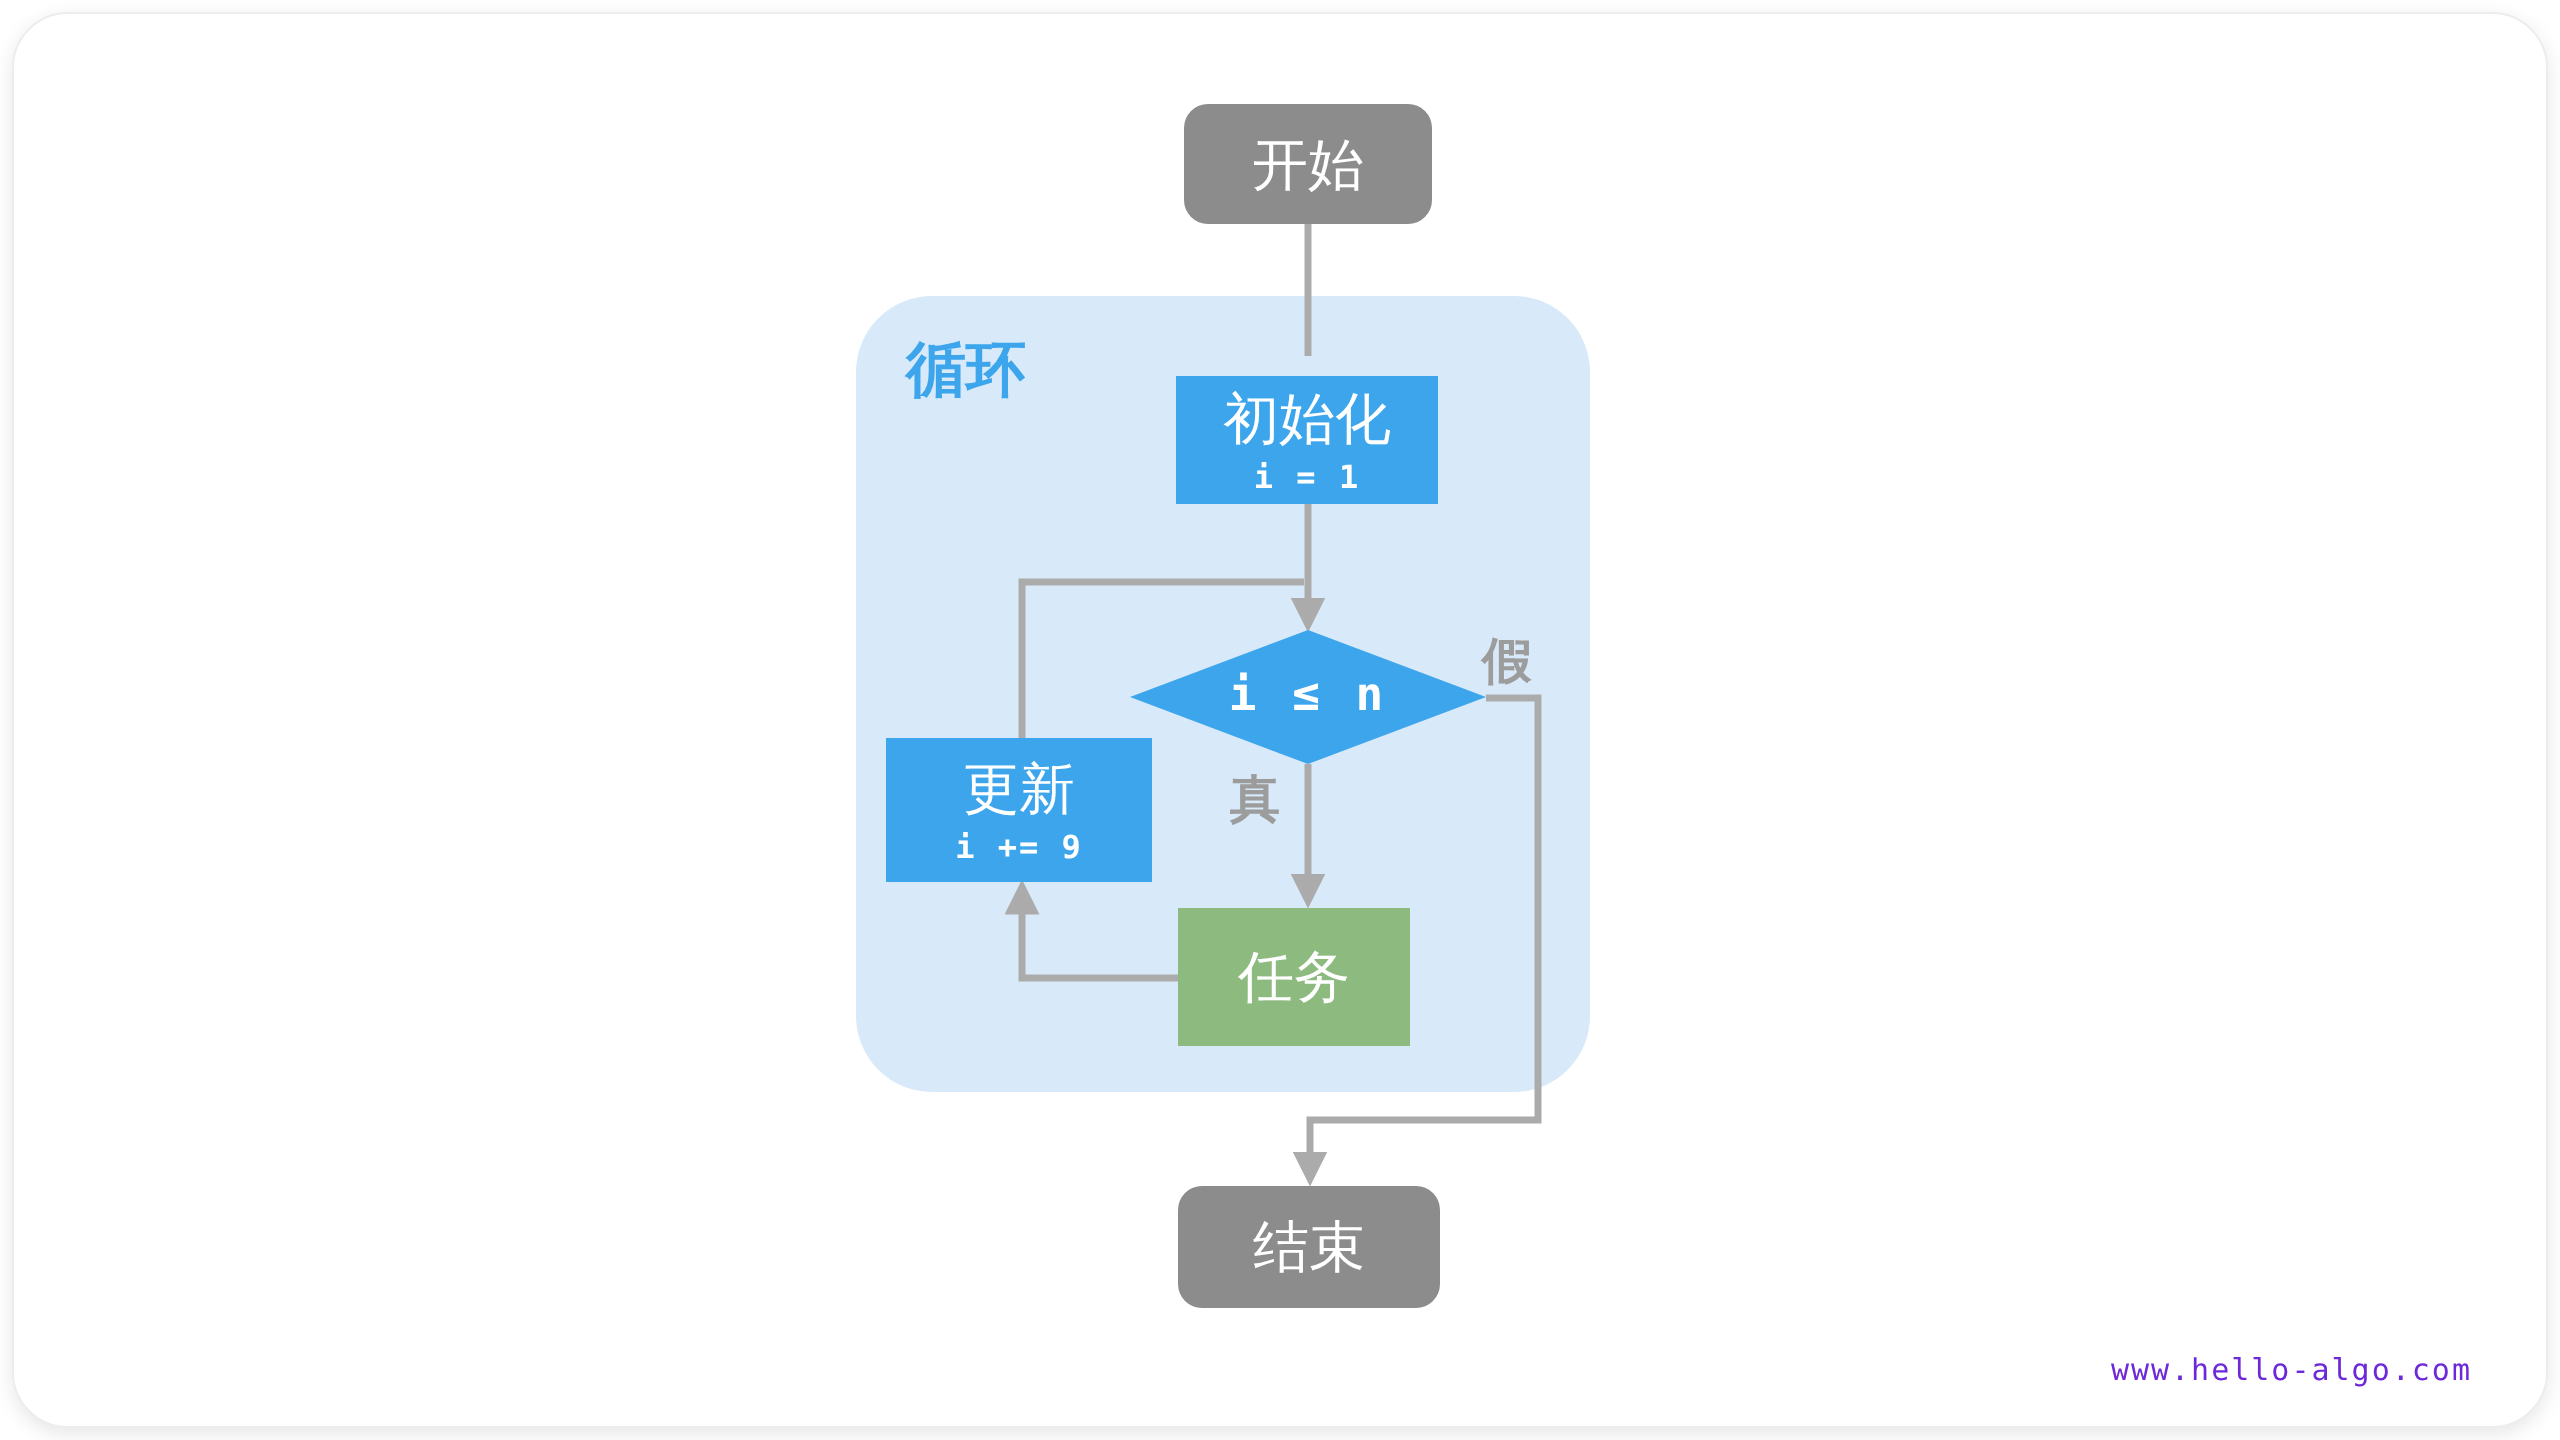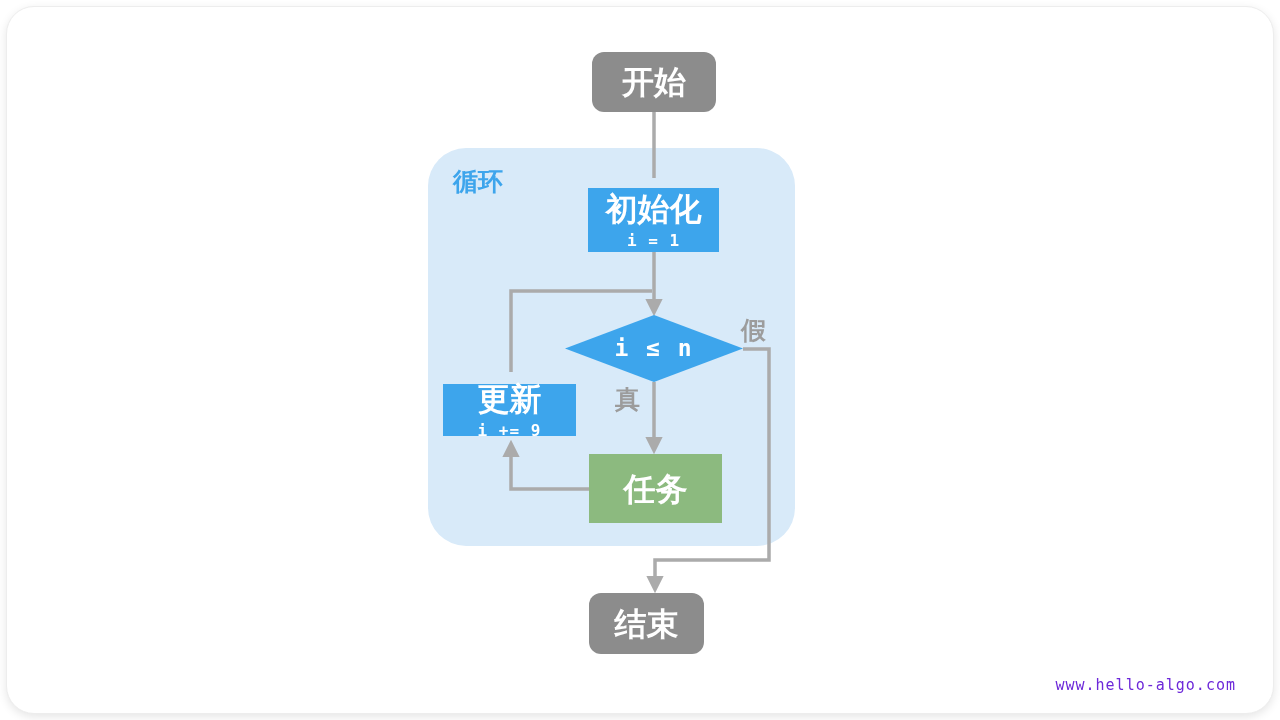--- a/index.html
+++ b/index.html
@@ -25,56 +25,56 @@
   .loop-region {
     position: absolute;
     left: 428px; top: 148px;
     width: 367px; height: 398px;
     background: var(--loop_bg, #D8EAF9);
     border-radius: 38px;
   }
   .loop-label {
     position: absolute;
     left: 453px; top: 165px;
-    font-size: 25px;
+    font-size: 30px;
     font-weight: bold;
     color: var(--blue, #3DA5EC);
     text-align: right;
   }
 
   svg.edges { position: absolute; left: 0; top: 0; pointer-events: none; }
   .edge { stroke: var(--line, #ABABAB); stroke-width: 3.5; fill: none; }
 
   .node {
     position: absolute;
     display: flex;
     flex-direction: column;
     align-items: center;
     justify-content: center;
     color: #ffffff;
     text-align: center;
     line-height: 1.25;
   }
-  .node .zh { font-size: 32px; font-weight: 700; }
+  .node .zh { font-size: 28px; font-weight: 400; }
   .node .code {
     font-family: "DejaVu Sans Mono", "Liberation Mono", monospace;
     font-size: 16px;
     font-weight: bold;
     letter-spacing: 1px;
     margin-top: 2px;
   }
   .terminal { background: var(--gray_node, #8C8C8C); border-radius: 12px; }
   .process-blue { background: var(--blue, #3DA5EC); margin-top: 12px; }
   .process-green { background: var(--green, #8CBA7F); }
 
   #node-start { left: 592px; top: 52px;  width: 124px; height: 60px; }
   #node-init  { left: 588px; top: 176px; width: 131px; height: 64px; }
-  #node-update{ left: 443px; top: 372px; width: 133px; height: 52px; }
-  #node-task  { left: 589px; top: 454px; width: 133px; height: 69px; }
-  #node-end   { left: 589px; top: 593px; width: 115px; height: 61px; }
+  #node-update{ left: 443px; top: 357px; width: 133px; height: 72px; }
+  #node-task  { left: 589px; top: 454px; width: 116px; height: 69px; }
+  #node-end   { left: 589px; top: 593px; width: 131px; height: 61px; }
 
   #node-cond {
     left: 565px; top: 315px; width: 178px; height: 67px;
     background: var(--blue, #3DA5EC);
     clip-path: polygon(50% 0, 100% 50%, 50% 100%, 0 50%);
   }
   #node-cond .code { font-size: 23px; margin-top: 0; letter-spacing: 2px; }
 
   .branch-label {
     position: absolute;

